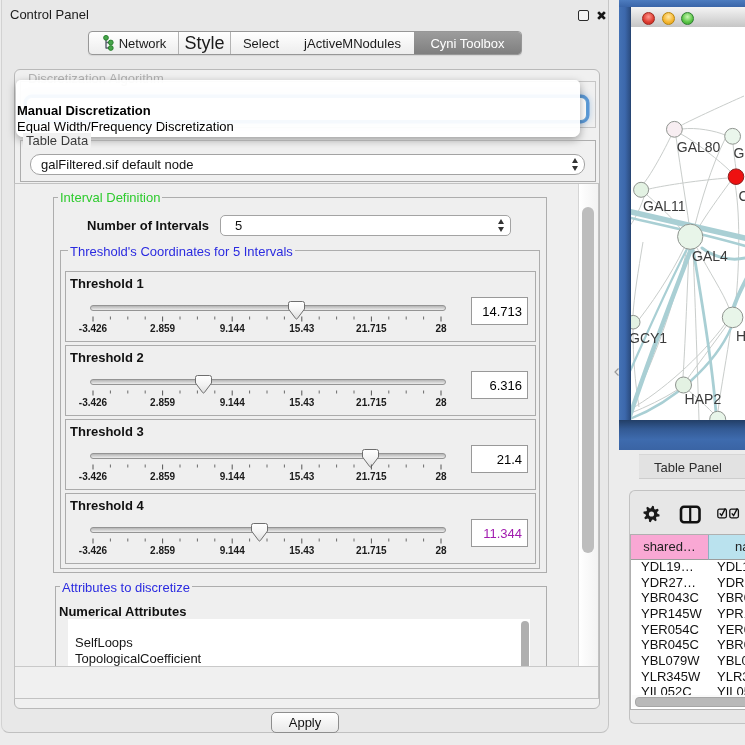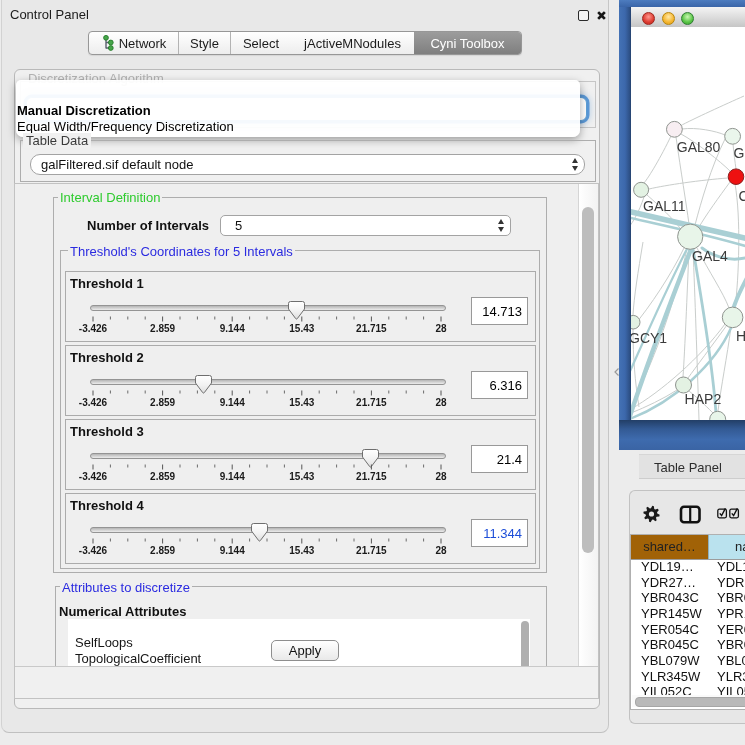--- a/index.html
+++ b/index.html
@@ -27,21 +27,21 @@
       <svg width="14" height="16" viewBox="0 0 14 16" style="margin-right:4px;">
         <line x1="5" y1="3" x2="5" y2="13.5" stroke="#59606e" stroke-width="1.4"></line>
         <line x1="5" y1="7.5" x2="9" y2="7.5" stroke="#59606e" stroke-width="1.4"></line>
         <line x1="5" y1="13" x2="9" y2="13" stroke="#59606e" stroke-width="1.4"></line>
         <circle cx="5" cy="2.8" r="2.4" fill="#46a64a" stroke="#237a28" stroke-width="0.9"></circle>
         <circle cx="9.8" cy="7.5" r="2.4" fill="#46a64a" stroke="#237a28" stroke-width="0.9"></circle>
         <circle cx="9.8" cy="13" r="2.4" fill="#46a64a" stroke="#237a28" stroke-width="0.9"></circle>
       </svg>
       <span style="font-size:13px;color:#1b1b1b;">Network</span>
     </div>
-    <div style="box-sizing:border-box;width:52px;display:flex;align-items:center;justify-content:center;border-right:1px solid #b3b3b3;font-size:13px;color:#1b1b1b;">Style</div>
+    <div style="box-sizing:border-box;width:52px;display:flex;align-items:center;justify-content:center;border-right:1px solid #b3b3b3;font-size:18px;color:#1b1b1b;">Style</div>
     <div style="box-sizing:border-box;width:60px;display:flex;align-items:center;justify-content:center;font-size:13px;color:#1b1b1b;">Select</div>
     <div style="box-sizing:border-box;width:123px;display:flex;align-items:center;justify-content:center;font-size:13px;color:#1b1b1b;">jActiveMNodules</div>
     <div style="box-sizing:border-box;width:107px;display:flex;align-items:center;justify-content:center;background:linear-gradient(#9c9c9c,#7f7f7f);color:#ffffff;font-size:13px;">Cyni Toolbox</div>
   </div>
 
   <div class="abs" style="left:12px;top:69px;width:584px;height:638px;background:#f0f0f0;border:1px solid #b9b9b9;border-radius:6px;"></div>
 
   <div class="gbox" style="left:18px;top:81px;width:574px;height:45px;border-color:#c6c6c6;"></div>
   <div class="abs" style="left:24px;top:71px;font-size:13px;color:#b2b2b2;background:transparent;padding:0 2px;">Discretization Algorithm</div>
   <div class="abs" style="left:24px;top:97px;width:559px;height:22px;background:#fff;border:1px solid #5c9fd6;border-radius:6px;box-shadow:0 0 0 2.5px rgba(70,140,210,0.85), 0 0 6px 3px rgba(70,140,210,0.35);"></div>
@@ -242,36 +242,36 @@
       <line x1="421.6" y1="0.5" x2="421.6" y2="3.5" stroke="#6a6a6a" stroke-width="1"></line>
       <line x1="439.0" y1="0.5" x2="439.0" y2="5.5" stroke="#555" stroke-width="1"></line>
     </svg>
 <div class="abs" style="left:61.0px;top:545px;width:60px;text-align:center;font-size:10px;font-weight:bold;color:#1a1a1a;">-3.426</div>
 <div class="abs" style="left:130.6px;top:545px;width:60px;text-align:center;font-size:10px;font-weight:bold;color:#1a1a1a;">2.859</div>
 <div class="abs" style="left:200.2px;top:545px;width:60px;text-align:center;font-size:10px;font-weight:bold;color:#1a1a1a;">9.144</div>
 <div class="abs" style="left:269.8px;top:545px;width:60px;text-align:center;font-size:10px;font-weight:bold;color:#1a1a1a;">15.43</div>
 <div class="abs" style="left:339.4px;top:545px;width:60px;text-align:center;font-size:10px;font-weight:bold;color:#1a1a1a;">21.715</div>
 <div class="abs" style="left:409.0px;top:545px;width:60px;text-align:center;font-size:10px;font-weight:bold;color:#1a1a1a;">28</div>
 <div class="abs" style="left:469px;top:519px;width:55px;height:26px;background:#fff;border:1px solid #999;">
-      <span style="position:absolute;right:5px;top:6px;font-size:13px;color:#1d4ed8;">11.344</span>
+      <span style="position:absolute;right:5px;top:6px;font-size:13px;color:#a21caf;">11.344</span>
     </div>
 
   <div class="gbox" style="left:53px;top:586px;width:490px;height:90px;border-bottom:none;"></div>
   <div class="abs" style="left:58px;top:580px;font-size:13px;color:#2b2be0;background:#efefef;padding:0 2px;">Attributes to discretize</div>
   <div class="abs" style="left:57px;top:576px;font-size:13px;font-weight:bold;color:#111;margin-top:28px;">Numerical Attributes</div>
   <div class="abs" style="left:66px;top:619px;width:462px;height:47px;background:#fff;overflow:hidden;">
     <div style="font-size:13px;color:#161616;padding-left:7px;line-height:16.2px;padding-top:16px;">SelfLoops<br>TopologicalCoefficient<br>BetweennessCentrality</div>
     <div class="abs" style="right:1px;top:2px;width:8px;height:60px;background:#afafaf;border-radius:4px;"></div>
   </div>
 
   <div class="abs" style="left:576px;top:184px;width:19px;height:482px;background:linear-gradient(90deg,#ffffff,#f2f2f2);border-left:1px solid #d5d5d5;"></div>
   <div class="abs" style="left:580px;top:207px;width:12px;height:346px;background:#bdbdbd;border-radius:6px;"></div>
 
   <div class="abs" style="left:13px;top:666px;width:583px;height:31px;background:#f0f0f0;border-top:1px solid #c9c9c9;"></div>
-  <div class="abs" style="left:269px;top:640px;width:66px;height:19px;background:linear-gradient(#ffffff,#e9e9e9);border:1px solid #8e8e8e;border-radius:5px;text-align:center;font-size:13px;color:#111;line-height:19px;">Apply</div>
+  <div class="abs" style="left:269px;top:712px;width:66px;height:19px;background:linear-gradient(#ffffff,#e9e9e9);border:1px solid #8e8e8e;border-radius:5px;text-align:center;font-size:13px;color:#111;line-height:19px;">Apply</div>
 
 </div>
 
 <svg class="abs" style="left:614px;top:368px;" width="6" height="8" viewBox="0 0 6 8">
     <path d="M4.5,0.5 L1,4 L4.5,7.5" fill="none" stroke="#9a9a9a" stroke-width="1.2"></path>
   </svg>
 
 <div class="abs" style="left:619px;top:0;width:126px;height:450px;background:#3b66a9;"></div>
 <div class="abs" style="left:619px;top:0;width:12px;height:450px;background:linear-gradient(90deg,#4472b5 0%,#3c68ac 50%,#2e5187 88%,#24406b 100%);"></div>
 <div class="abs" style="left:619px;top:0;width:126px;height:7px;background:linear-gradient(#4d7cbf,#3a65a8);"></div>
@@ -343,21 +343,21 @@
 <path d="M9.32,0.84 L10.89,1.16 L11.24,3.89 L12.19,4.52 L14.85,3.81 L15.74,5.15 L14.05,7.33 L14.27,8.44 L16.66,9.82 L16.34,11.39 L13.61,11.74 L12.98,12.69 L13.69,15.35 L12.35,16.24 L10.17,14.55 L9.06,14.77 L7.68,17.16 L6.11,16.84 L5.76,14.11 L4.81,13.48 L2.15,14.19 L1.26,12.85 L2.95,10.67 L2.73,9.56 L0.34,8.18 L0.66,6.61 L3.39,6.26 L4.02,5.31 L3.31,2.65 L4.65,1.76 L6.83,3.45 L7.94,3.23 L9.32,0.84 Z" fill="#1a1a1a"></path>
     <circle cx="8.5" cy="9.0" r="2.6" fill="#e7e7e7"></circle>
     <rect x="38" y="1.8" width="18.5" height="15.5" rx="3" fill="none" stroke="#111" stroke-width="2.6"></rect>
     <line x1="47.2" y1="2" x2="47.2" y2="17" stroke="#111" stroke-width="2.2"></line>
     <rect x="74.8" y="4.2" width="8.6" height="8.6" rx="1.5" fill="none" stroke="#111" stroke-width="1.3"></rect>
     <path d="M76.8,8.4 L78.6,10.6 L82.39999999999999,3.4" fill="none" stroke="#111" stroke-width="1.4"></path>
     <rect x="86.8" y="4.2" width="8.6" height="8.6" rx="1.5" fill="none" stroke="#111" stroke-width="1.3"></rect>
     <path d="M88.8,8.4 L90.6,10.6 L94.39999999999999,3.4" fill="none" stroke="#111" stroke-width="1.4"></path>
 </svg>
 <div class="abs" style="left:630px;top:534px;width:115px;height:174px;background:#ffffff;border:1px solid #b0b0b0;border-right:none;overflow:hidden;">
-<div style="position:absolute;left:0;top:0;width:77px;height:24px;background:#a16207;border-right:1px solid #8fb0c0;border-bottom:1px solid #9c9c9c;text-align:center;font-size:13px;color:#222;line-height:24px;">shared…</div>
+<div style="position:absolute;left:0;top:0;width:77px;height:24px;background:#f9a8d4;border-right:1px solid #8fb0c0;border-bottom:1px solid #9c9c9c;text-align:center;font-size:13px;color:#222;line-height:24px;">shared…</div>
 <div style="position:absolute;left:78px;top:0;width:40px;height:24px;background:#bae2ee;border-bottom:1px solid #9c9c9c;font-size:13px;color:#222;line-height:24px;">
       <span style="position:absolute;left:26px;">name</span>
     </div>
 <div style="position:absolute;left:10px;top:24.0px;width:70px;height:15.6px;font-size:13px;color:#111;line-height:15.6px;">YDL19…</div>
 <div style="position:absolute;left:86px;top:24.0px;width:40px;height:15.6px;font-size:13px;color:#111;line-height:15.6px;">YDL19</div>
 <div style="position:absolute;left:10px;top:39.6px;width:70px;height:15.6px;font-size:13px;color:#111;line-height:15.6px;">YDR27…</div>
 <div style="position:absolute;left:86px;top:39.6px;width:40px;height:15.6px;font-size:13px;color:#111;line-height:15.6px;">YDR27</div>
 <div style="position:absolute;left:10px;top:55.3px;width:70px;height:15.6px;font-size:13px;color:#111;line-height:15.6px;">YBR043C</div>
 <div style="position:absolute;left:86px;top:55.3px;width:40px;height:15.6px;font-size:13px;color:#111;line-height:15.6px;">YBR04</div>
 <div style="position:absolute;left:10px;top:70.9px;width:70px;height:15.6px;font-size:13px;color:#111;line-height:15.6px;">YPR145W</div>

